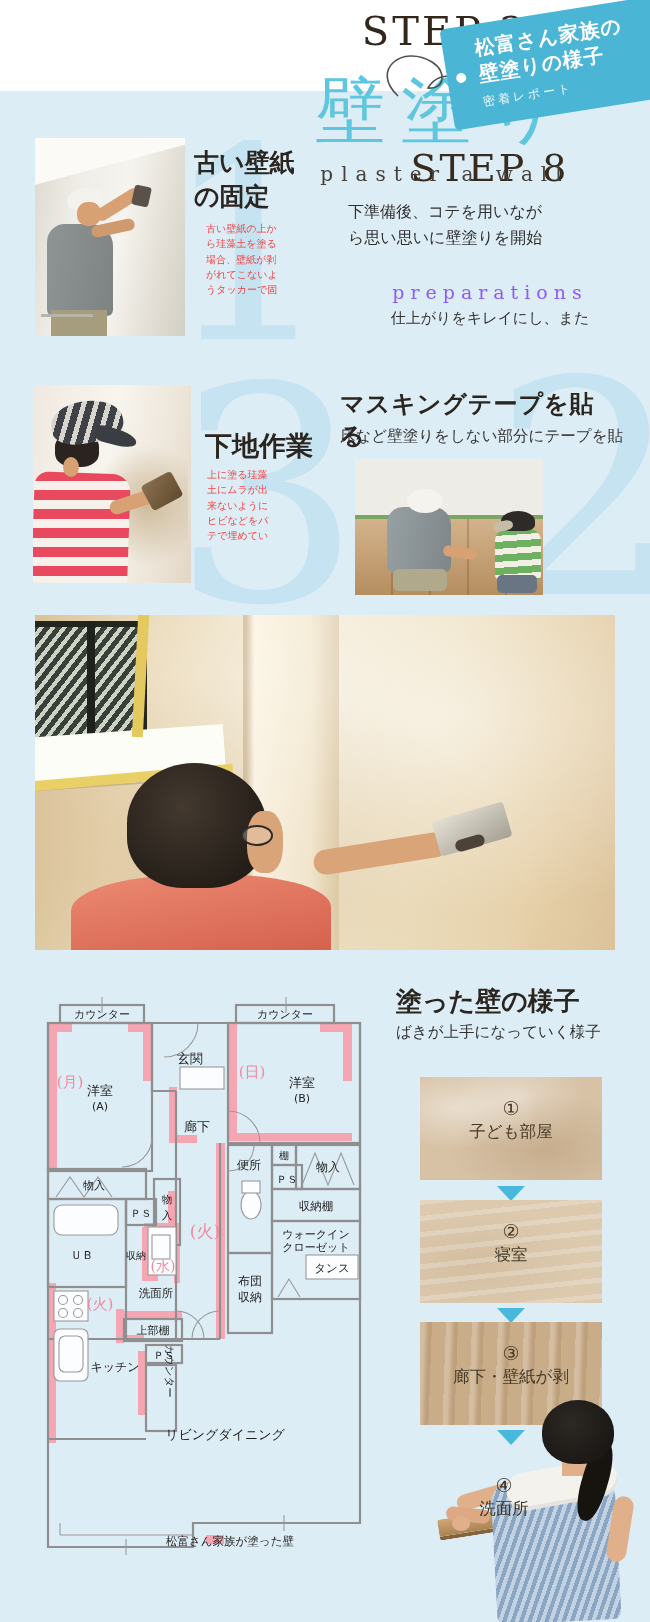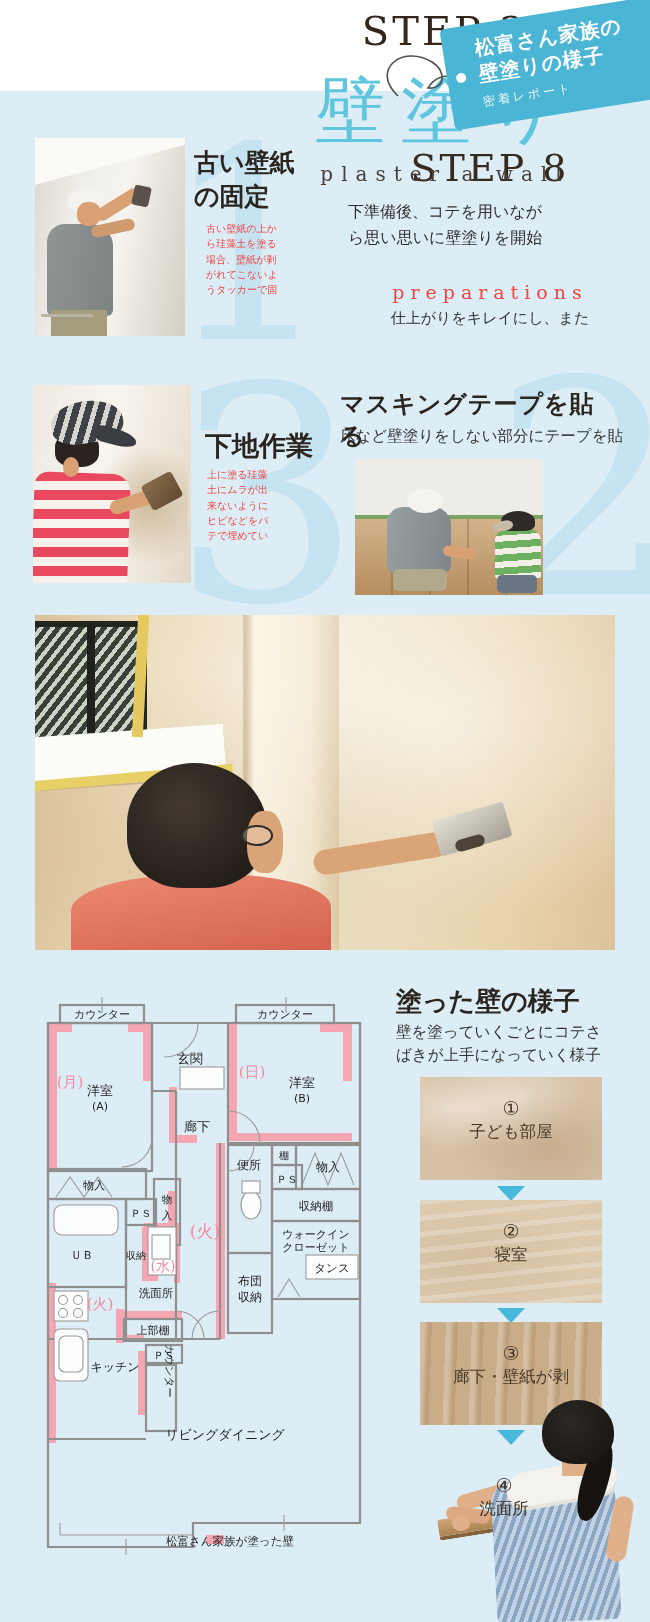--- a/index.html
+++ b/index.html
@@ -24,21 +24,21 @@
   #num3{left:172px;top:348px;font-size:298px;}
   #num2{left:492px;top:342px;font-size:298px;}
 
   
   .h-title{color:#2b2520;font-weight:600;}
   .body-txt{font-size:10px;line-height:1.53;color:#ef4444;}
   #title1{left:194px;top:146px;font-size:25px;line-height:1.35;z-index:2;}
   #body1{left:206px;top:221px;z-index:2;}
   #step1-label{left:365px;top:146px;width:250px;text-align:center;font-size:38px;letter-spacing:3px;color:#372a1f;z-index:2;}
   #step1-title{left:350px;top:190px;width:280px;text-align:center;font-size:66px;letter-spacing:6px;color:#5cc1db;z-index:2;}
-  #step1-en{left:350px;top:281px;width:280px;text-align:center;font-size:19px;letter-spacing:6px;color:#ef4444;z-index:2;}
+  #step1-en{left:350px;top:281px;width:280px;text-align:center;font-size:19px;letter-spacing:6px;color:#8b5cf6;z-index:2;}
   #step1-desc{left:340px;top:307px;width:300px;text-align:center;font-size:15px;line-height:1.55;color:#333;z-index:2;}
 
   #title3{left:205px;top:428px;font-size:27px;z-index:2;}
   #body3{left:207px;top:467px;z-index:2;}
   #title2{left:340px;top:388px;width:280px;font-size:24px;letter-spacing:1px;z-index:3;}
   #sub2{left:340px;top:426px;width:290px;font-size:15.5px;color:#333;z-index:3;}
 
   
   .photo{overflow:hidden;z-index:2;}
   #photo1{left:35px;top:138px;width:150px;height:198px;
@@ -260,21 +260,20 @@
     <div id="s2-title" class="serif">壁塗り</div>
     <div id="s2-en" class="serif">plaster a wall</div>
     <div id="s2-desc">
       <div>下準備後、コテを用いなが</div>
       <div>ら思い思いに壁塗りを開始</div>
     </div>
   </div>
 
   <div id="painted-title" class="abs serif h-title">塗った壁の様子</div>
   <div id="painted-desc" class="abs">
-    <div>壁を塗っていくごとにコテさ</div>
     <div>ばきが上手になっていく様子</div>
   </div>
 
   <div id="sample1" class="abs sample">
     <div class="s-num serif">①</div>
     <div class="s-label serif">子ども部屋</div>
   </div>
   <div id="arrow1" class="abs arrow"></div>
   <div id="sample2" class="abs sample">
     <div class="s-num serif">②</div>

